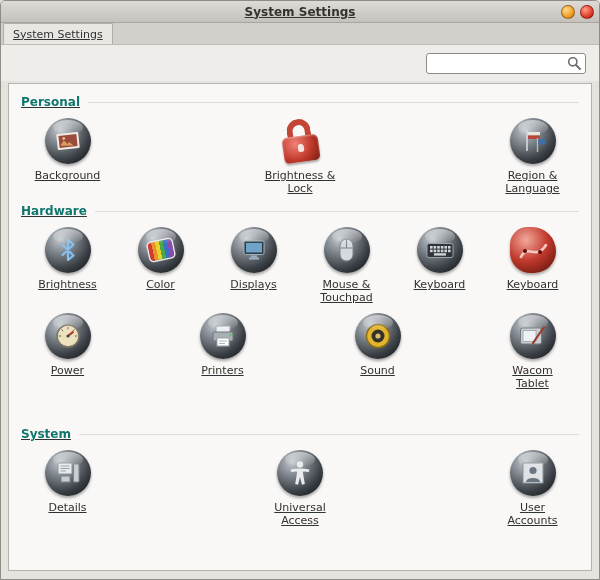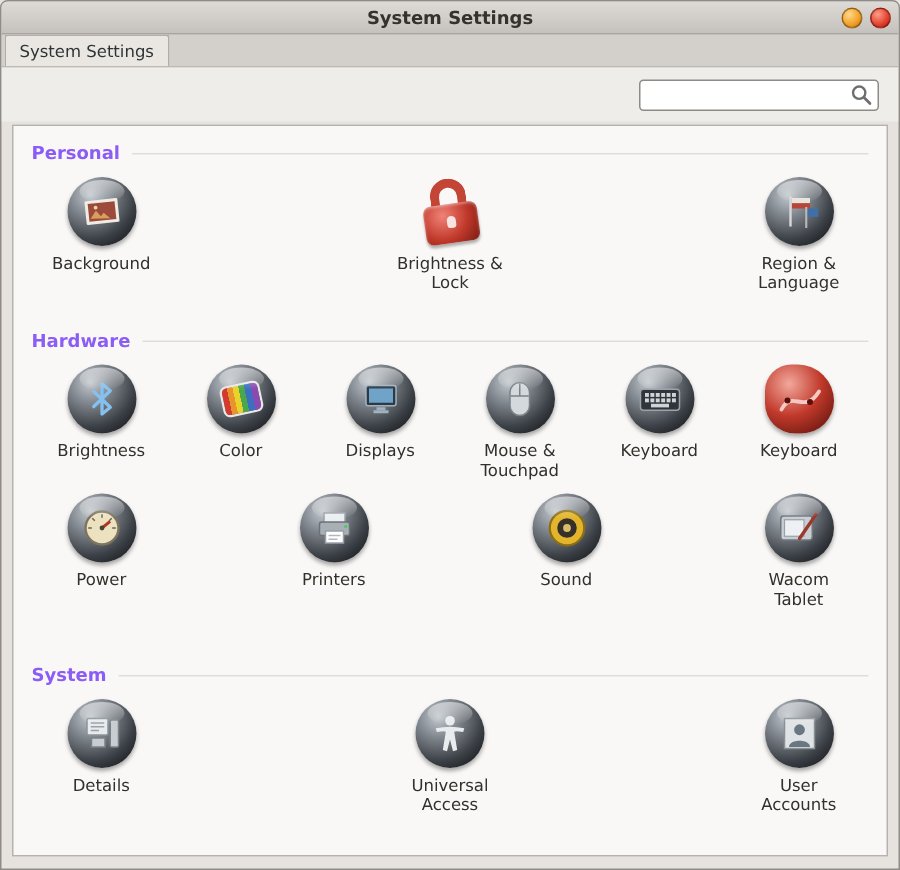--- a/index.html
+++ b/index.html
@@ -5,20 +5,21 @@
   * { box-sizing: border-box; margin: 0; padding: 0; }
   html, body { width: 600px; height: 580px; }
   body {
     font-family: "DejaVu Sans", "Liberation Sans", sans-serif;
     font-size: 11px; color: #2e3436; background: #e6e3df;
   }
   .window {
     width: 600px; height: 580px; display: flex; flex-direction: column;
     background: #e6e3df; overflow: hidden; border-radius: 5px 5px 0 0;
     border: 1px solid #8f8b87;
+    text-decoration: underline;
   }
   
   .titlebar {
     flex: 0 0 22px; background: linear-gradient(#dedad6, #c5c1bd);
     border-bottom: 1px solid #a8a4a0; display: flex; align-items: center; position: relative;
   }
   .titlebar .title { flex: 1; text-align: center; font-weight: bold; font-size: 12px; color: #35322e; }
   .win-buttons { position: absolute; right: 5px; top: 4px; display: flex; gap: 5px; }
   .win-btn { width: 14px; height: 14px; border-radius: 50%; border: 1px solid rgba(60,30,0,.45); }
   .win-btn.minimize { background: radial-gradient(circle at 35% 30%, #ffd98a, #f0a028 60%, #c07408); }
@@ -42,25 +43,25 @@
     width: 160px; height: 21px; background: #fff; border: 1px solid #8e8a86;
     border-radius: 3px; display: flex; align-items: center; padding: 0 4px 0 6px;
   }
   .search-entry input { flex: 1; min-width: 0; border: none; outline: none; background: transparent; font: inherit; }
   .search-entry .mag { flex: 0 0 auto; display: flex; }
   
   .content {
     flex: 1; margin: 2px 7px 8px; background: #f9f8f6;
     border: 1px solid #b6b2ae; padding: 8px 12px 0; overflow: hidden;
   }
-  .section { margin-top: 16px; }
+  .section { }
   .section:first-child { margin-top: 3px; }
   .section.last { margin-top: 28px; }
   .section-header { display: flex; align-items: center; gap: 8px; margin-bottom: 9px; }
-  .section-title { font-weight: bold; font-size: 12px; color: #8b5cf6; }
+  .section-title { font-weight: bold; font-size: 12px; color: #0f766e; }
   .section-rule { flex: 1; height: 1px; background: #e0ddd9; }
   .grid { display: flex; flex-wrap: wrap; justify-content: space-between; }
   .item { width: 93px; text-align: center; margin-bottom: 9px; cursor: default; }
   .icon-wrap { width: 46px; height: 46px; margin: 0 auto; display: flex; align-items: center; justify-content: center; position: relative; }
   .orb {
     border-radius: 50%;
     background: radial-gradient(circle at 33% 26%, #c3c9cf 0%, #81878e 30%, #3c4147 64%, #0f1114 96%);
     box-shadow: 0 2px 3px rgba(0,0,0,.35);
   }
   .orb::after {

